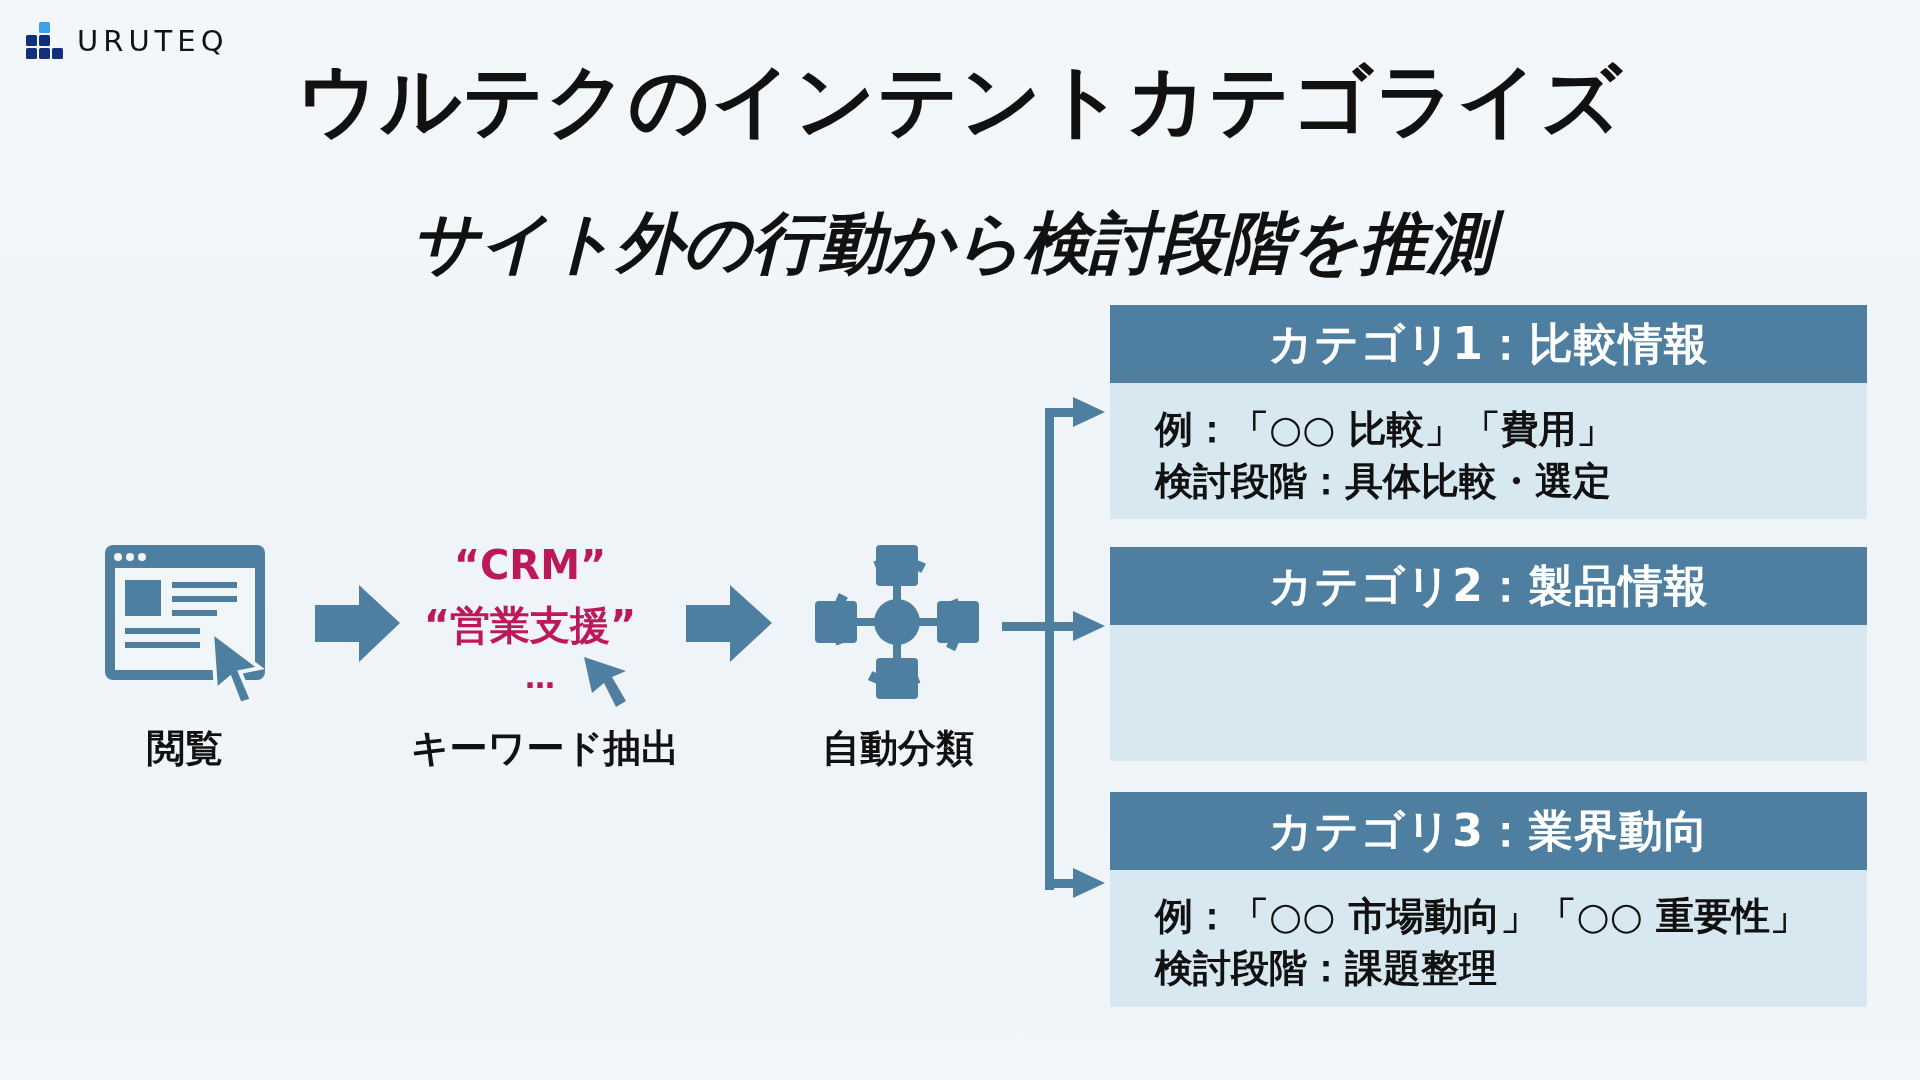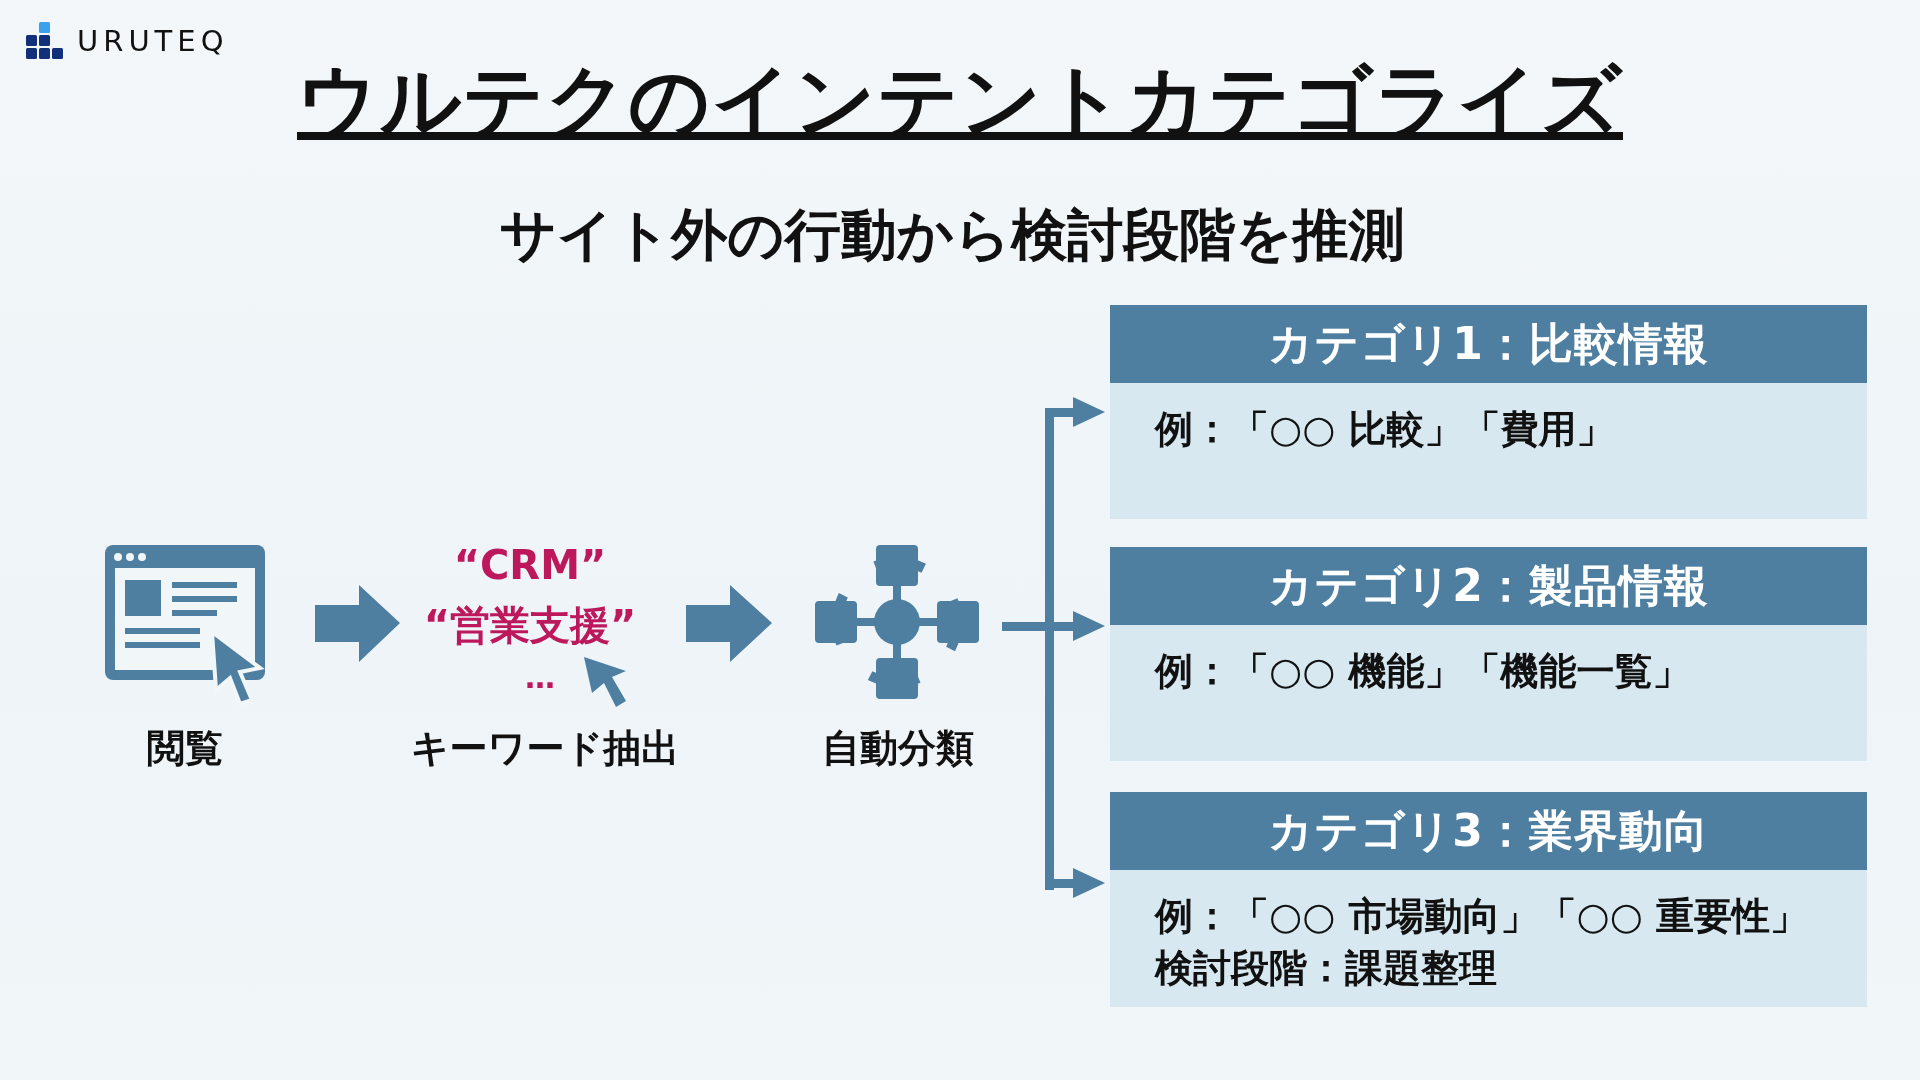--- a/index.html
+++ b/index.html
@@ -8,22 +8,22 @@
       background: linear-gradient(180deg,#f3f7fa 0%,#eef4f8 60%,#f1f6f9 100%);
       font-family:"DejaVu Sans", sans-serif; color:#111;
     }
     .abs { position:absolute; }
     
     .logo { left:26px; top:20px; width:260px; height:42px; }
     .logo .sq { position:absolute; width:11px; height:11px; border-radius:1.5px; background:#12307a; }
     .logo .sq.light { background:#3aa2ec; }
     .logo-text { position:absolute; left:51px; top:4px; font-family:"DejaVu Sans", sans-serif; font-size:29px; letter-spacing:5px; color:#111; font-weight:normal; }
     
-    .title { left:0; top:48px; width:1920px; text-align:center; font-size:80px; font-weight:bold; letter-spacing:1px; color:#111;text-decoration:underline; }
-    .subtitle { left:0; top:198px; width:1904px; text-align:center; font-size:56px; font-weight:bold; color:#111; }
+    .title { left:0; top:48px; width:1920px; text-align:center; font-size:80px; font-weight:bold; letter-spacing:1px; color:#111; }
+    .subtitle { left:0; top:198px; width:1904px; text-align:center; font-size:67px; font-weight:bold; color:#111;font-style:italic; }
     
     .step-label { font-size:38px; font-weight:bold; text-align:center; line-height:52px; color:#111; }
     .kw { font-size:40px; font-weight:bold; text-align:center; color:#be185d; }
     
     .cat { left:1110px; width:757px; }
     .cat-head { height:78px; background:#4e7fa1; color:#fff; font-size:44px; font-weight:bold; display:flex; align-items:center; justify-content:center; letter-spacing:1px; }
     .cat-body { height:136px; background:#d7e8f1; padding:20px 0 0 45px; box-sizing:border-box; font-size:38px; font-weight:bold; line-height:52px; color:#111; }
   </style>
 </head>
 <body>
@@ -98,27 +98,27 @@
   <rect x="7" y="227" width="73" height="9" fill="#4e7fa1"></rect>
   <path d="M78 216 L110 231 L78 246 Z" fill="#4e7fa1"></path>
   <rect x="50" y="484" width="30" height="9" fill="#4e7fa1"></rect>
   <path d="M78 473 L110 488 L78 503 Z" fill="#4e7fa1"></path>
 </svg>
 
 <div class="abs cat" style="top:305px;">
   <div class="cat-head">カテゴリ1：比較情報</div>
   <div class="cat-body">
     <div>例：「○○ 比較」「費用」</div>
+    <div>検討段階：具体比較・選定</div>
   </div>
 </div>
 
 <div class="abs cat" style="top:547px;">
   <div class="cat-head">カテゴリ2：製品情報</div>
   <div class="cat-body">
-    <div>例：「○○ 機能」「機能一覧」</div>
   </div>
 </div>
 
 <div class="abs cat" style="top:792px;">
   <div class="cat-head">カテゴリ3：業界動向</div>
   <div class="cat-body" style="height:137px;">
     <div>例：「○○ 市場動向」「○○ 重要性」</div>
     <div>検討段階：課題整理</div>
   </div>
 </div>

